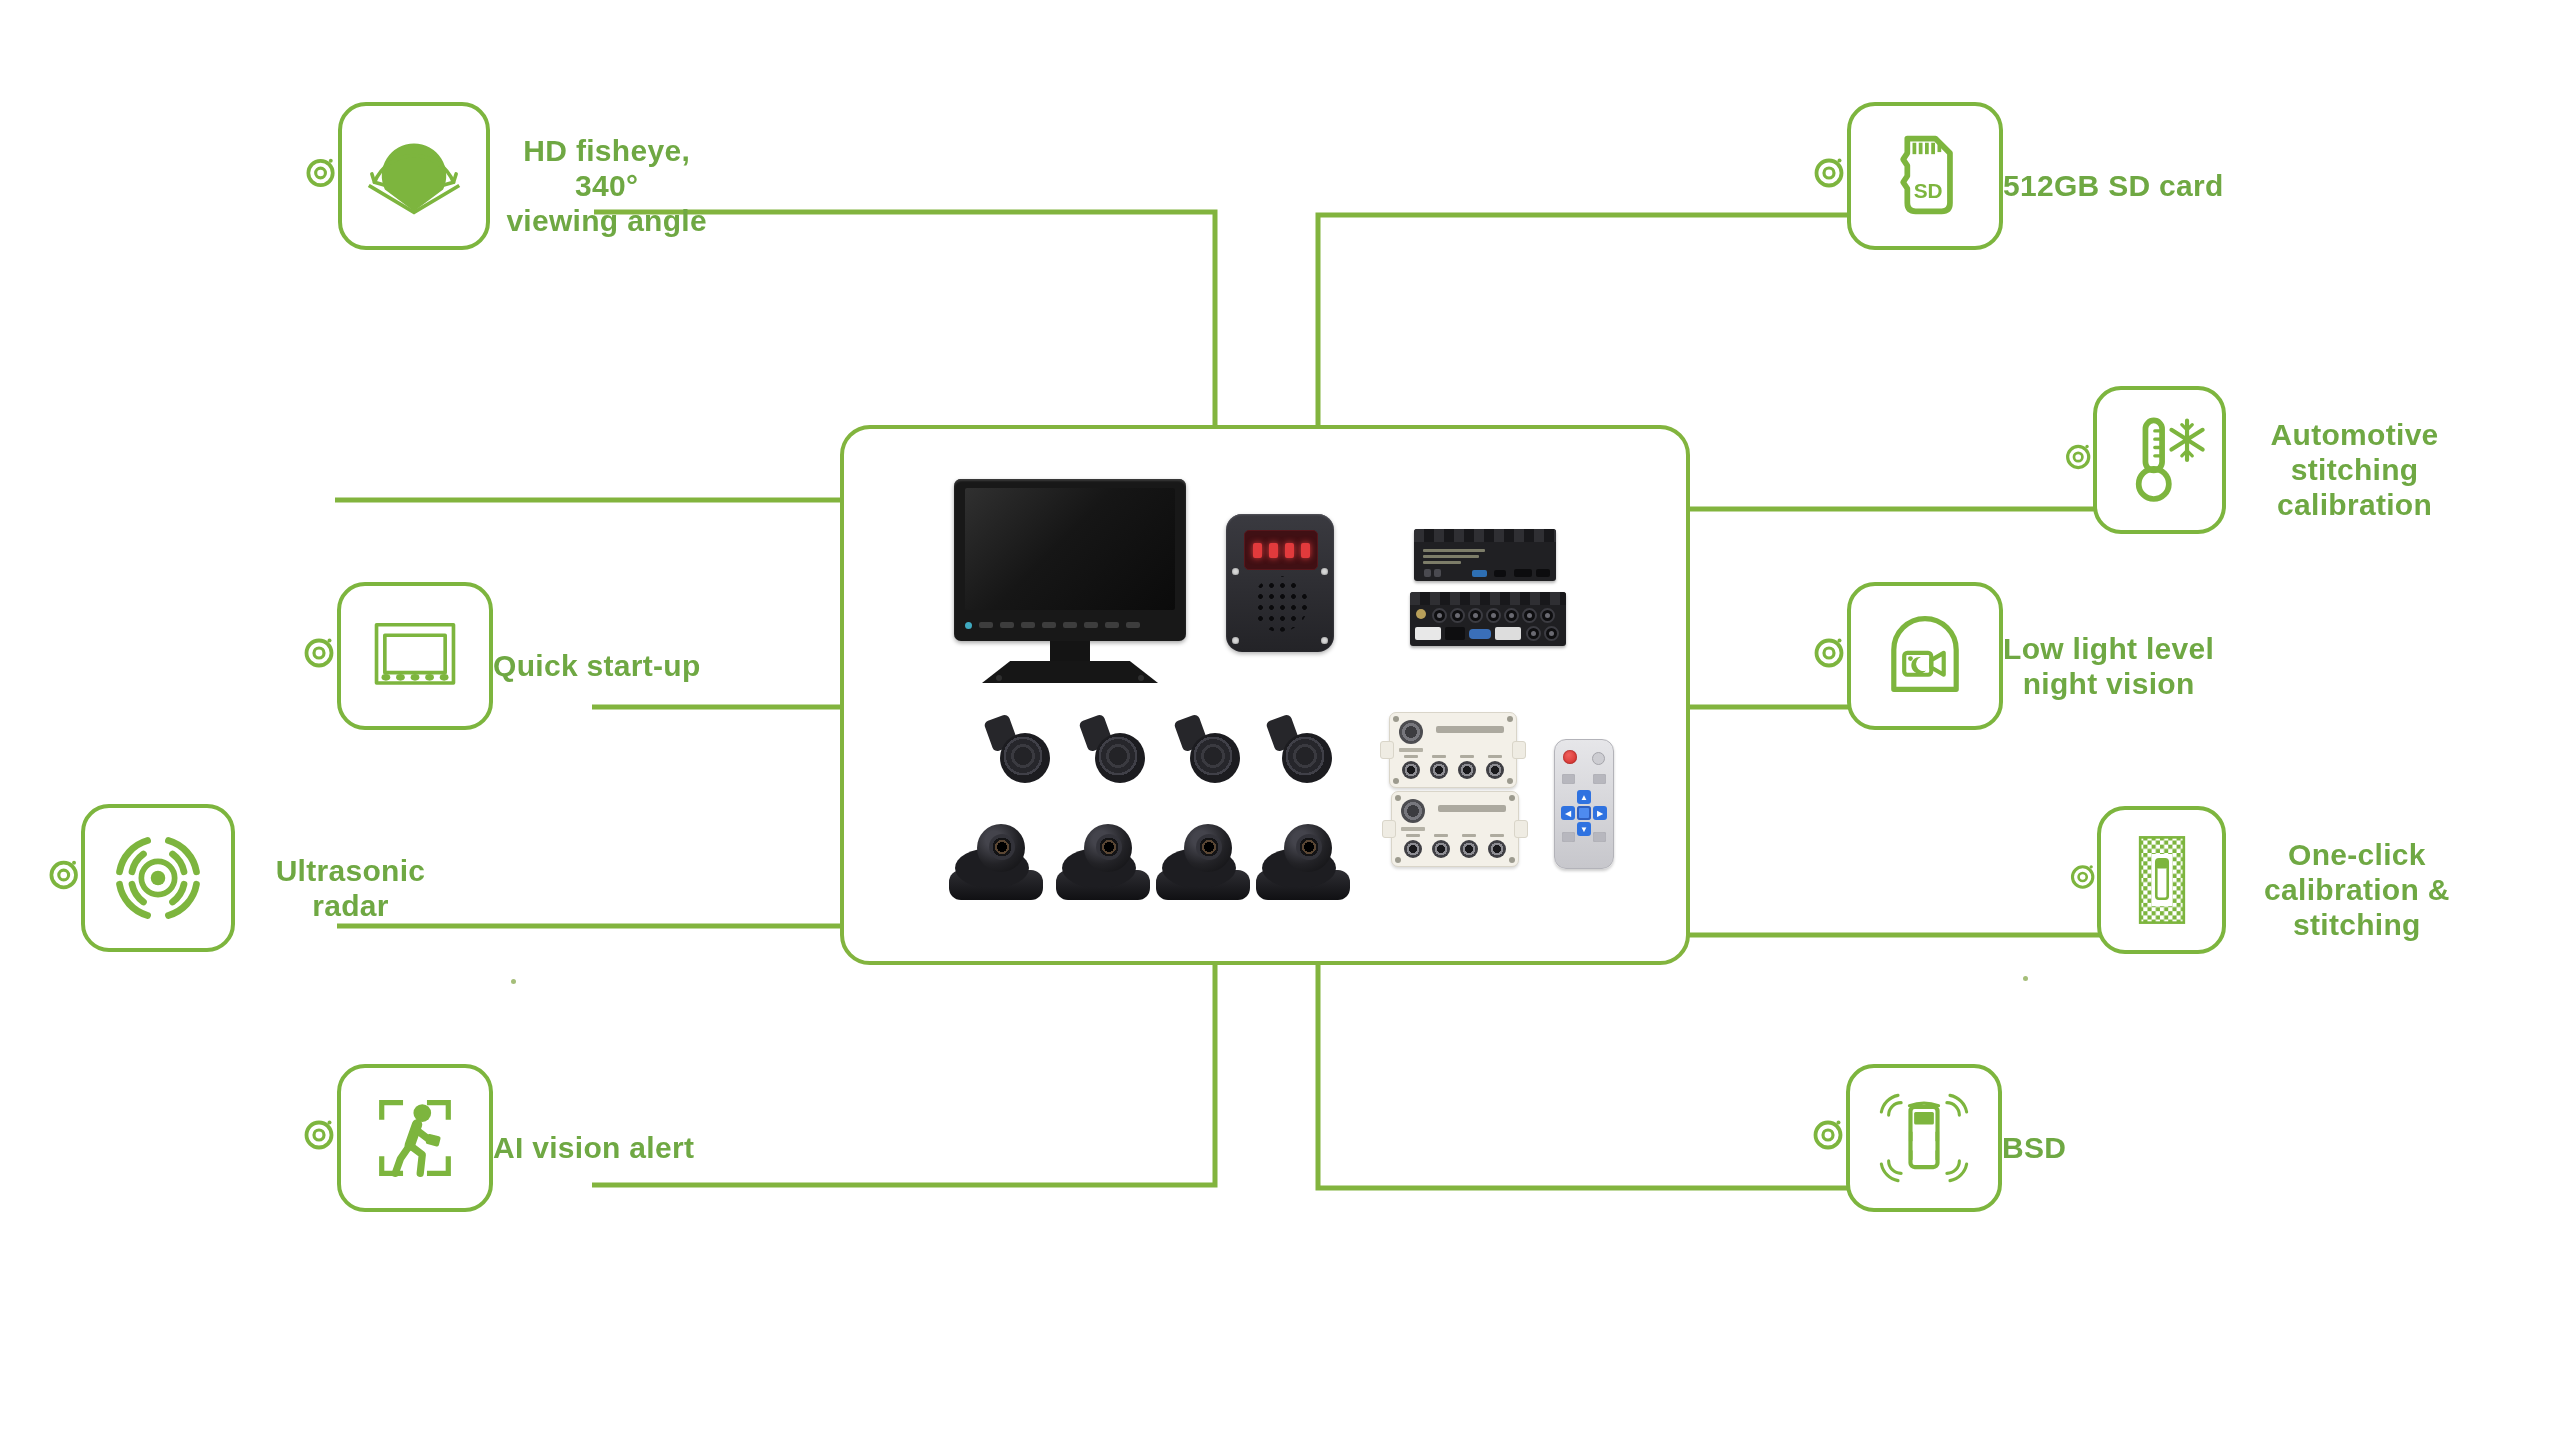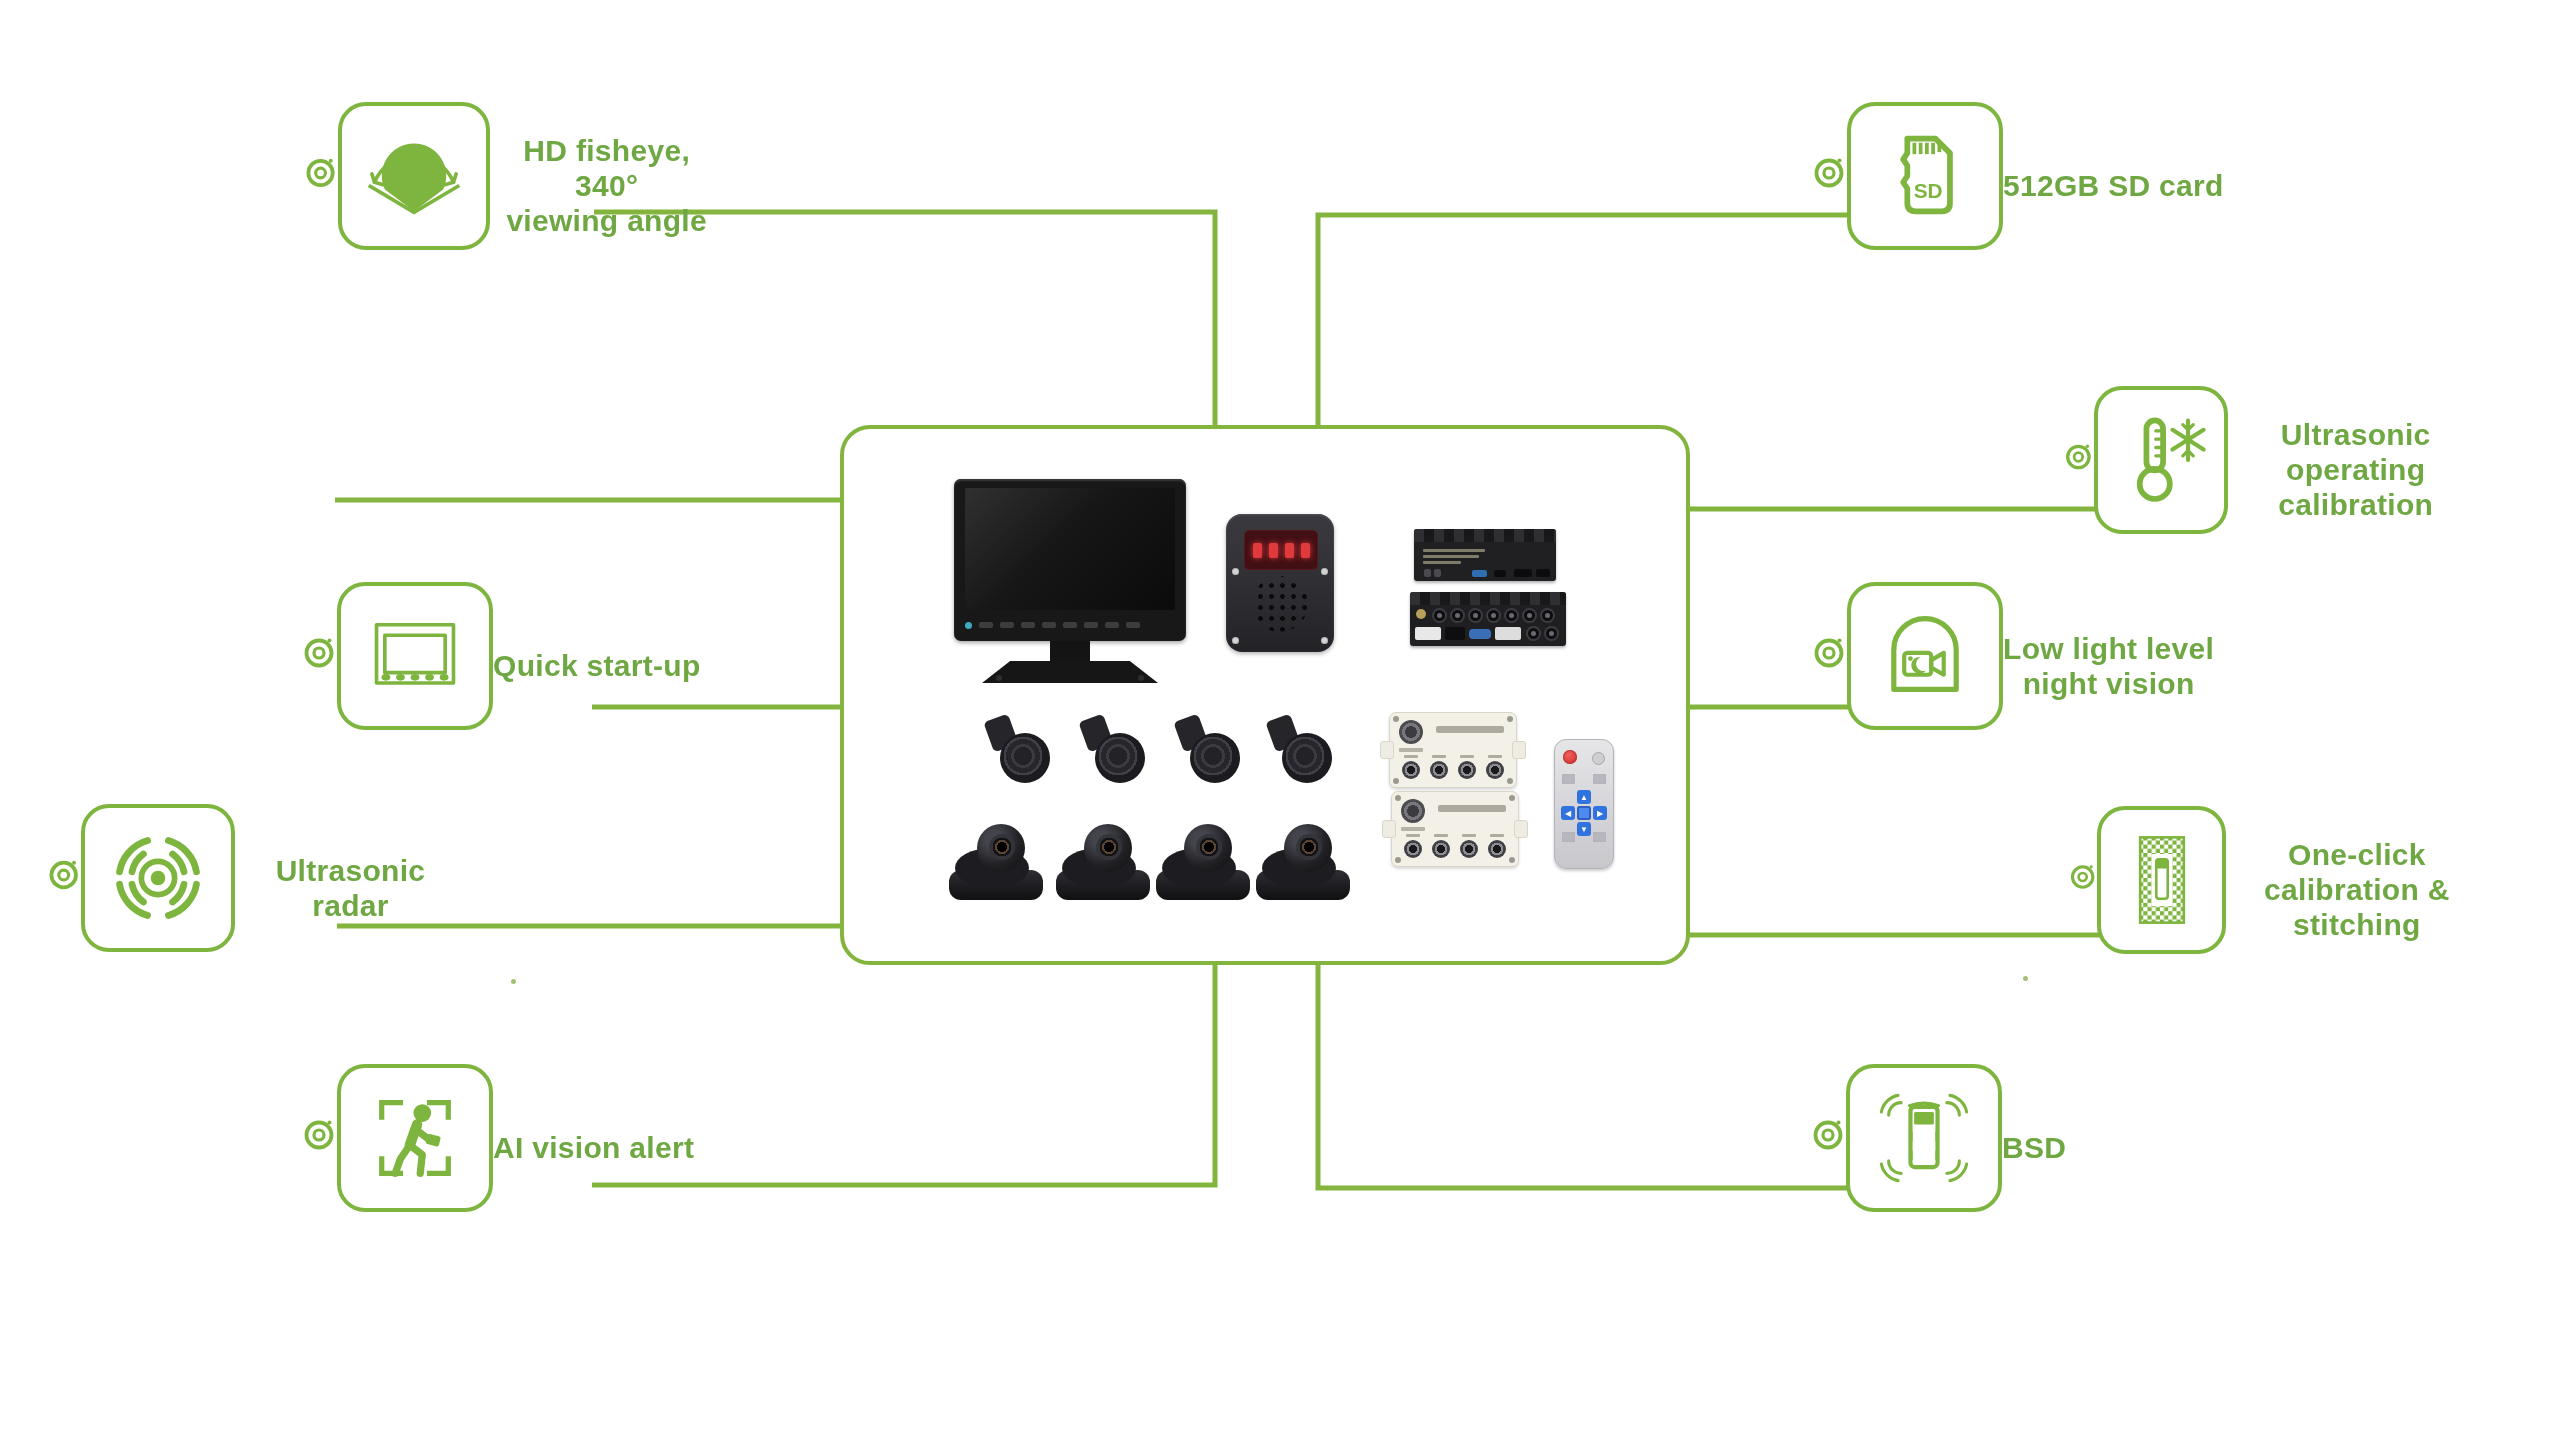--- a/index.html
+++ b/index.html
@@ -249,21 +249,21 @@
     <div class="icon-box">
       <svg width="104" height="104" viewBox="0 0 100 100">
         <rect class="s" x="36" y="12" width="16" height="48" rx="8" stroke-width="5.5"></rect>
         <path class="s" d="M45,22 H50 M45,30 H50 M45,38 H50 M45,46 H50" stroke-width="3.2"></path>
         <circle class="s" cx="44" cy="73" r="14.5" stroke-width="5.5"></circle>
         <path class="s" d="M76,12 V50 M61,21 L91,40 M61,40 L91,21" stroke-width="4"></path>
         <path class="s" d="M71,16 L76,21 L81,16 M71,46 L76,41 L81,46" stroke-width="3.2"></path>
       </svg>
     </div>
     <div class="label">
-      <span style="display:block">Ultrasonic operating</span>
+      <span style="display:block">Automotive stitching</span>
       <span style="display:block">calibration</span>
     </div>
   </div>
 
   <div class="feature" style="left:2068px;top:806px;">
     <svg class="ring" viewBox="0 0 36 36">
       <circle class="s" cx="18" cy="18" r="12.5" stroke-width="3.8"></circle>
       <circle class="s" cx="18" cy="18" r="5" stroke-width="3.2"></circle>
       <circle class="f" cx="28.5" cy="5.5" r="2"></circle>
     </svg>

